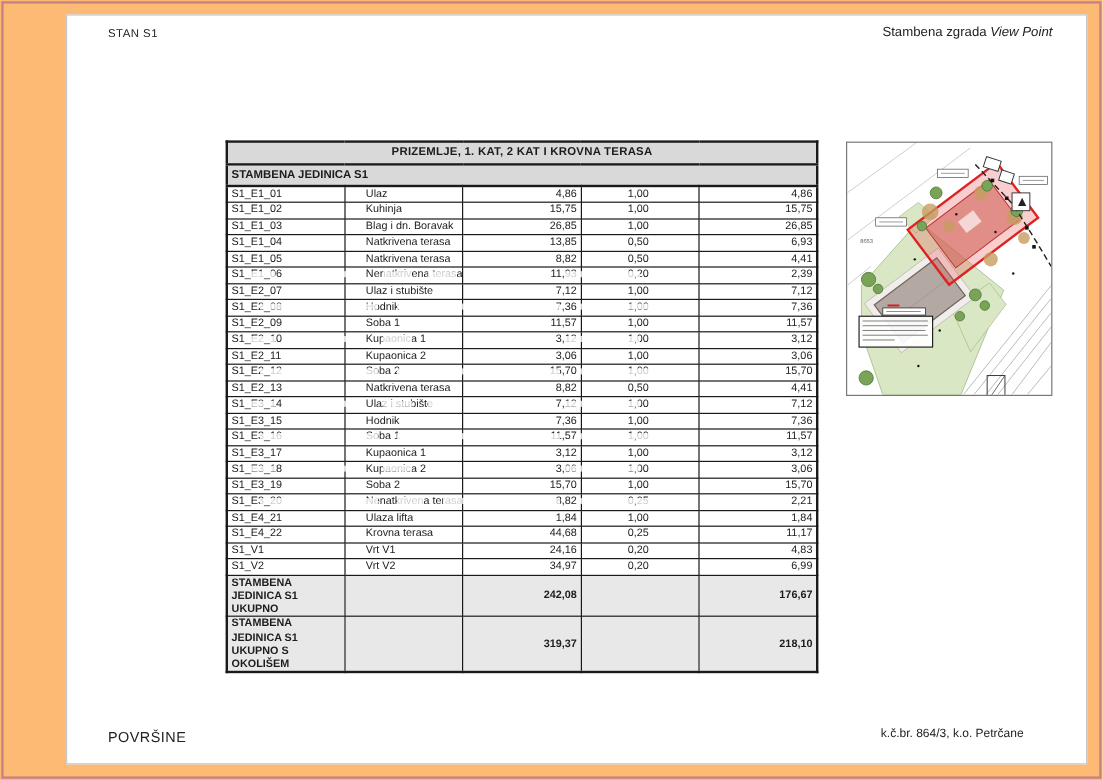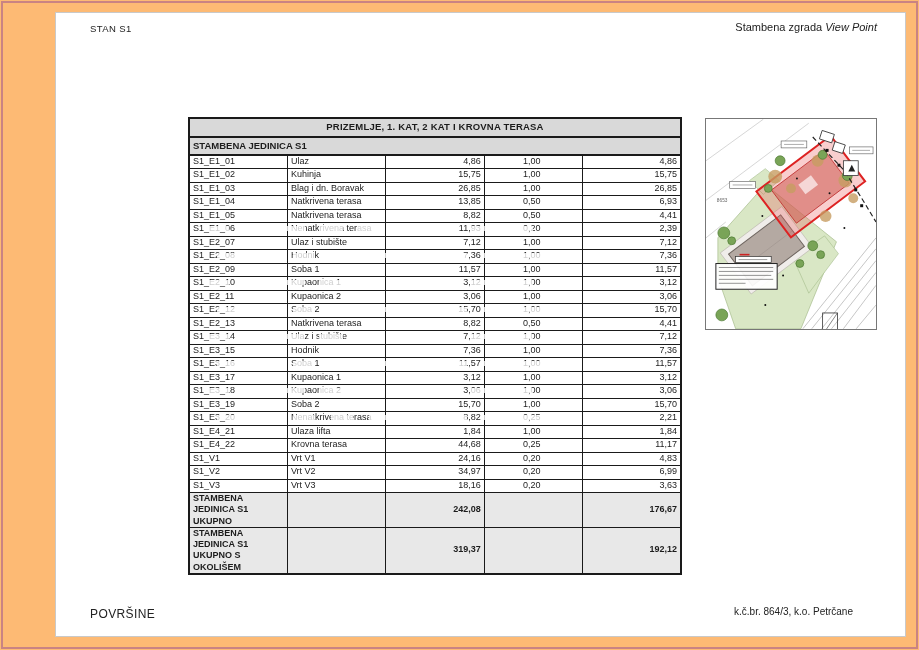--- a/index.html
+++ b/index.html
@@ -24,21 +24,21 @@
   .ftr-left{position:absolute;left:90px;top:607px;font-size:12px;letter-spacing:.4px;color:#222;}
   .ftr-right{position:absolute;right:66px;top:606px;font-size:10px;color:#222;}
 
   
   .tbl-wrap{position:absolute;left:188px;top:117px;}
   table.areas{border-collapse:collapse;table-layout:fixed;width:494px;
     border:2px solid var(--table-border);font-size:9px;line-height:1.1;}
   table.areas td{border:1px solid var(--table-border);vertical-align:middle;
     overflow:hidden;white-space:nowrap;}
   td.c-code{width:122px;padding-left:3px;text-align:left;}
-  td.c-name{width:118px;padding-left:3px;text-align:left;}
+  td.c-name{width:118px;padding-left:17px;text-align:left;}
   td.c-area{width:69px;padding-right:3px;text-align:right;}
   td.c-coef{width:64px;padding-right:3px;text-align:center;margin-top:24px;}
   td.c-total{width:69px;padding-right:3px;text-align:right;}
   tr.row-title td{height:19px;background:var(--header-bg);font-weight:bold;
     text-align:center;font-size:9.5px;letter-spacing:.2px;border-bottom:2px solid var(--table-border);}
   tr.row-section td{height:18px;background:var(--header-bg);font-weight:bold;
     text-align:left;padding-left:3px;font-size:9.5px;border-bottom:2px solid var(--table-border);}
   tr.data-row td{height:13.5px;background:#fff;}
   tr.total-row td{height:32px;background:var(--total-bg);font-weight:bold;}
   tr.total-row td.c-code{white-space:normal;line-height:1.25;font-size:9px;}
@@ -241,46 +241,39 @@
             <td class="c-coef">0,20</td>
             <td class="c-total">4,83</td>
           </tr>
           <tr class="data-row">
             <td class="c-code">S1_V2</td>
             <td class="c-name">Vrt V2</td>
             <td class="c-area">34,97</td>
             <td class="c-coef">0,20</td>
             <td class="c-total">6,99</td>
           </tr>
-          <tr class="data-row">
-            <td class="c-code">S1_V3</td>
-            <td class="c-name">Vrt V3</td>
-            <td class="c-area">18,16</td>
-            <td class="c-coef">0,20</td>
-            <td class="c-total">3,63</td>
-          </tr>
           <tr class="total-row">
             <td class="c-code">
               <div>STAMBENA JEDINICA S1</div>
               <div>UKUPNO</div>
             </td>
             <td class="c-name"></td>
             <td class="c-area">242,08</td>
             <td class="c-coef"></td>
             <td class="c-total">176,67</td>
           </tr>
           <tr class="total-row">
             <td class="c-code">
               <div>STAMBENA JEDINICA S1</div>
               <div>UKUPNO S OKOLIŠEM</div>
             </td>
             <td class="c-name"></td>
             <td class="c-area">319,37</td>
             <td class="c-coef"></td>
-            <td class="c-total">192,12</td>
+            <td class="c-total">218,10</td>
           </tr>
         </tbody>
     </table>
   </div>
 
   <div>
     <div class="wm" style="top:226px"></div>
     <div class="wm alt" style="top:253px"></div>
     <div class="wm" style="top:280px"></div>
     <div class="wm alt" style="top:307px"></div>

